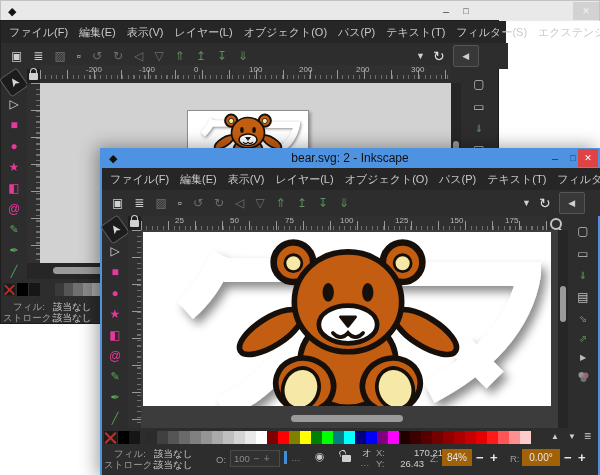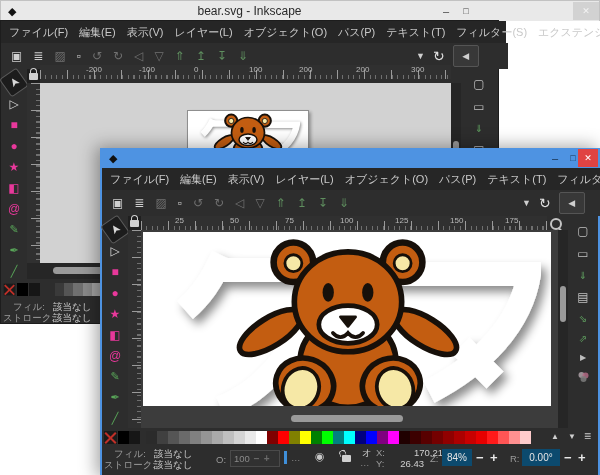--- a/index.html
+++ b/index.html
@@ -38,21 +38,21 @@
   .magnifier::after{content:"";position:absolute;width:2px;height:5px;background:#c4c4c4;left:7px;top:7px;transform:rotate(-45deg);}
   .scroll-thumb{position:absolute;background:#9a9a9a;border-radius:4px;}
   .swatch{width:11px;height:13px;display:inline-block;}
   .swatch-gap{width:6px;height:13px;display:inline-block;}
   .none-swatch{width:13px;height:13px;background:#1b1b1b;position:relative;display:inline-block;}
   .none-swatch::before,.none-swatch::after{content:"";position:absolute;left:-1px;top:6px;width:15px;height:2px;background:#c03028;}
   .none-swatch::before{transform:rotate(45deg);}  .none-swatch::after{transform:rotate(-45deg);}
   .statusbar{position:absolute;background:#2d2d2d;color:#c3c3c3;font-size:9.5px;}
   .st{position:absolute;white-space:nowrap;}
   .spinbox{position:absolute;border:1px solid #4a4a4a;background:#313131;color:#8a8a8a;font-size:9.5px;display:flex;align-items:center;padding:0 3px;gap:4px;}
-  .valbox{position:absolute;background:#0c4a6e;color:#e4e4e4;font-size:10px;display:flex;align-items:center;justify-content:center;}
+  .valbox{position:absolute;background:#a16207;color:#e4e4e4;font-size:10px;display:flex;align-items:center;justify-content:center;}
   .pm{color:#e8e8e8;font-size:13px;font-weight:bold;}
   .pm.dim{color:#6a6a6a;}
   .cmdcol{position:absolute;background:#2d2d2d;display:flex;flex-direction:column;align-items:center;gap:9px;padding-top:8px;font-size:12px;color:#c0c0c0;}
   .cmdcol .g{color:#5f9f5f;font-size:10px;}
   .fs-label{color:#9a9a9a;}
   .fs-val{color:#cfcfcf;text-align:right;}
 </style>
 </head>
 <body>
 
@@ -87,21 +87,20 @@
       <feDropShadow dx="5" dy="6" stdDeviation="5" flood-color="#000000" flood-opacity="0.45"></feDropShadow>
     </filter>
   </defs>
 </svg>
 
 <div id="screen">
 
   <div class="win" id="bw" style="left:0;top:0;width:600px;height:322px;z-index:1;">
     <div class="titlebar" style="background:#e9e9e9;border:1px solid #c2c2c2;border-bottom:none;">
       <span class="logo">◆</span>
-      <span class="title-text" style="left:0;width:497px;color:#2a2a2a;">bear.svg - Inkscape</span>
       <span class="capbtn abs" style="left:436px;color:#444;">–</span>
       <span class="capbtn abs" style="left:456px;color:#444;font-size:9px;">□</span>
       <span class="capbtn abs" style="left:572px;width:26px;background:#d2d2d2;color:#f3f3f3;font-size:9px;">✕</span>
     </div>
     <div class="abs" style="left:0;top:20px;width:497px;height:302px;background:#2d2d2d;border:1px solid #1d1d1d;">
       <div class="menubar" style="left:0;top:0;width:100%;height:22px;">
         <span>ファイル(F)</span>
         <span>編集(E)</span>
         <span>表示(V)</span>
         <span>レイヤー(L)</span>
@@ -193,20 +192,21 @@
         <span class="st fs-val" style="left:52px;top:22px;font-size:9.5px;">該当なし</span>
         <span class="st fs-label" style="left:2px;top:33px;font-size:9.5px;">ストローク:</span>
         <span class="st fs-val" style="left:52px;top:33px;font-size:9.5px;">該当なし</span>
       </div>
     </div>
   </div>
 
   <div class="win" id="fw" style="left:100px;top:148px;width:496px;height:327px;z-index:2;border-left:2px solid #4e93e2;border-right:2px solid #4e93e2;border-bottom:4px solid #4e93e2;box-shadow:-4px -2px 16px rgba(0,0,0,0.35);background:#2d2d2d;">
     <div class="titlebar" style="background:#4e93e2;">
       <span class="logo">◆</span>
+      <span class="title-text" style="left:0;width:100%;color:#101010;">bear.svg: 2 - Inkscape</span>
       <span class="capbtn abs" style="left:444px;color:#17304d;">–</span>
       <span class="capbtn abs" style="left:462px;color:#17304d;font-size:9px;">□</span>
       <span class="capbtn abs" style="left:476px;width:20px;background:#e04343;color:#fff;font-size:9px;">✕</span>
     </div>
     <div class="menubar" style="left:0;top:20px;width:100%;height:22px;">
       <span>ファイル(F)</span>
       <span>編集(E)</span>
       <span>表示(V)</span>
       <span>レイヤー(L)</span>
       <span>オブジェクト(O)</span>

